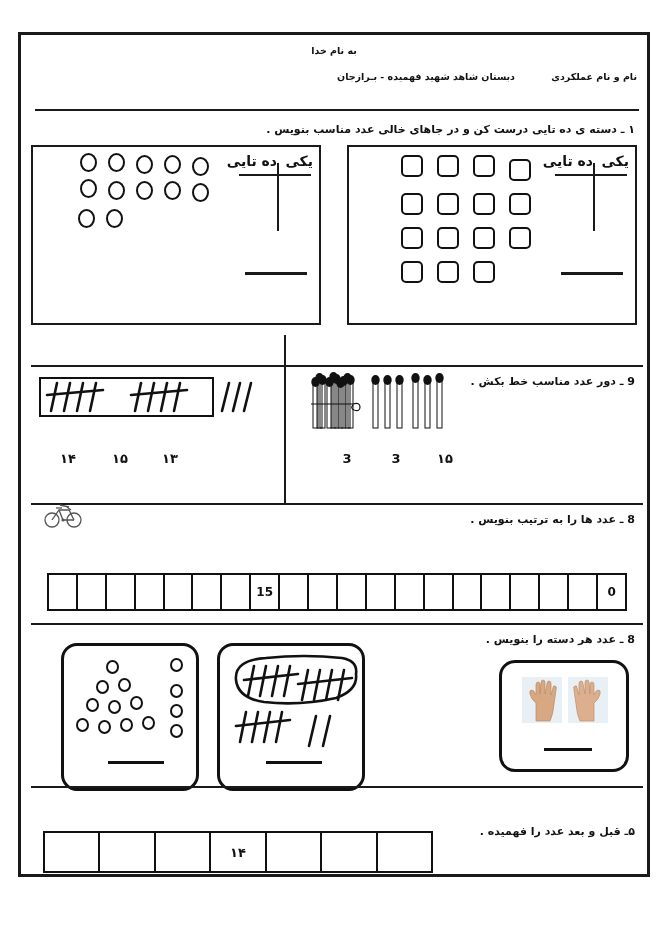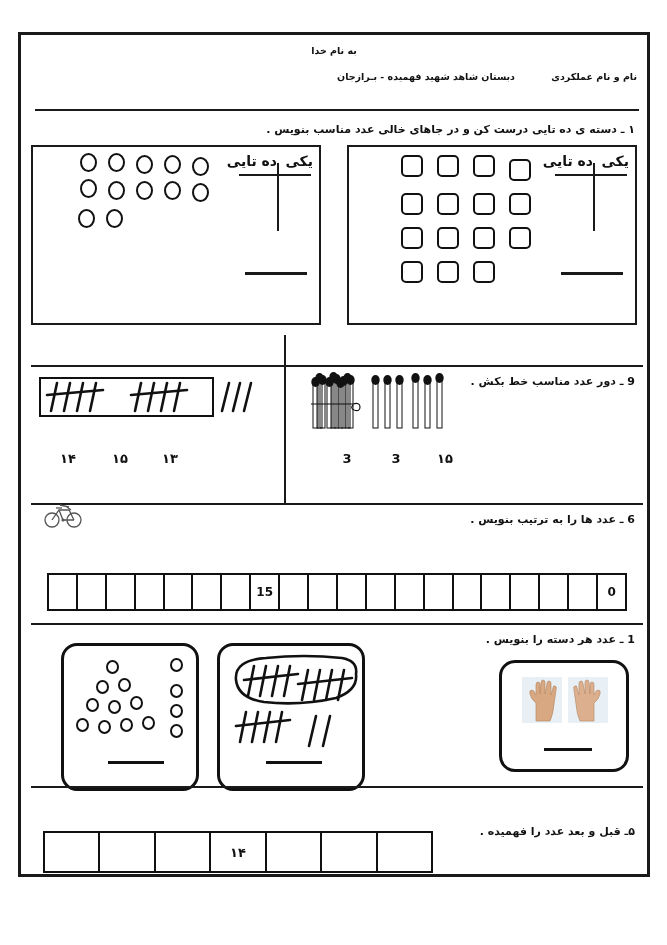--- a/index.html
+++ b/index.html
@@ -370,21 +370,21 @@
       </svg>
     </div>
 
     <div class="tnum" style="left:30px; top:416px;">۱۴</div>
     <div class="tnum" style="left:82px; top:416px;">۱۵</div>
     <div class="tnum" style="left:132px; top:416px;">۱۳</div>
 
     <div class="rule" id="vsep-q2"></div>
     <div class="rule" id="rule-q2"></div>
 
-    <div class="qtext" style="right:12px; top:478px;">6 ـ  عدد ها را به ترتیب بنویس .</div>
+    <div class="qtext" style="right:12px; top:478px;">8 ـ  عدد ها را به ترتیب بنویس .</div>
 
     <div style="position:absolute; left:22px; top:466px;">
       <svg width="40" height="28" viewBox="0 0 40 28">
         <g stroke="#555" stroke-width="1.3" fill="none">
           <circle cx="9" cy="19" r="7"></circle>
           <circle cx="31" cy="19" r="7"></circle>
           <path d="M9,19 L16,9 L26,9 L31,19"></path>
           <path d="M16,9 L20,19 L31,19"></path>
           <path d="M13,7 L19,7"></path>
           <path d="M24,6 L28,9"></path>
@@ -414,21 +414,21 @@
       <div class="cell"></div>
       <div class="cell"></div>
       <div class="cell"></div>
       <div class="cell"></div>
       <div class="cell"></div>
       <div class="cell"></div>
     </div>
 
     <div class="rule" id="rule-q3"></div>
 
-    <div class="qtext" style="right:12px; top:598px;">1 ـ عدد هر دسته را بنویس .</div>
+    <div class="qtext" style="right:12px; top:598px;">8 ـ عدد هر دسته را بنویس .</div>
 
     <div class="rbox" style="right:18px; top:625px; width:130px; height:112px;">
       <div class="hand-img" style="left:20px; top:14px;">
         <svg width="40" height="46" viewBox="0 0 40 46">
           <rect width="40" height="46" fill="#e8f0f5"></rect>
           <g fill="#d8a882" stroke="#b88a66" stroke-width="0.7">
             <path d="M14,44 L14,26 Q9,22 8,17 Q7,13 10,13 Q12,13 14,18 L14,8 Q14,5 16,5 Q18,5 18,8 L18,17
                      L19,6 Q19,3 21,3 Q23,3 23,6 L23,17 L25,7 Q25,4 27,4 Q29,4 29,7 L29,18
                      L31,11 Q31,8 33,9 Q35,9 34,13 L32,27 Q31,38 28,44 Z"></path>
           </g>

